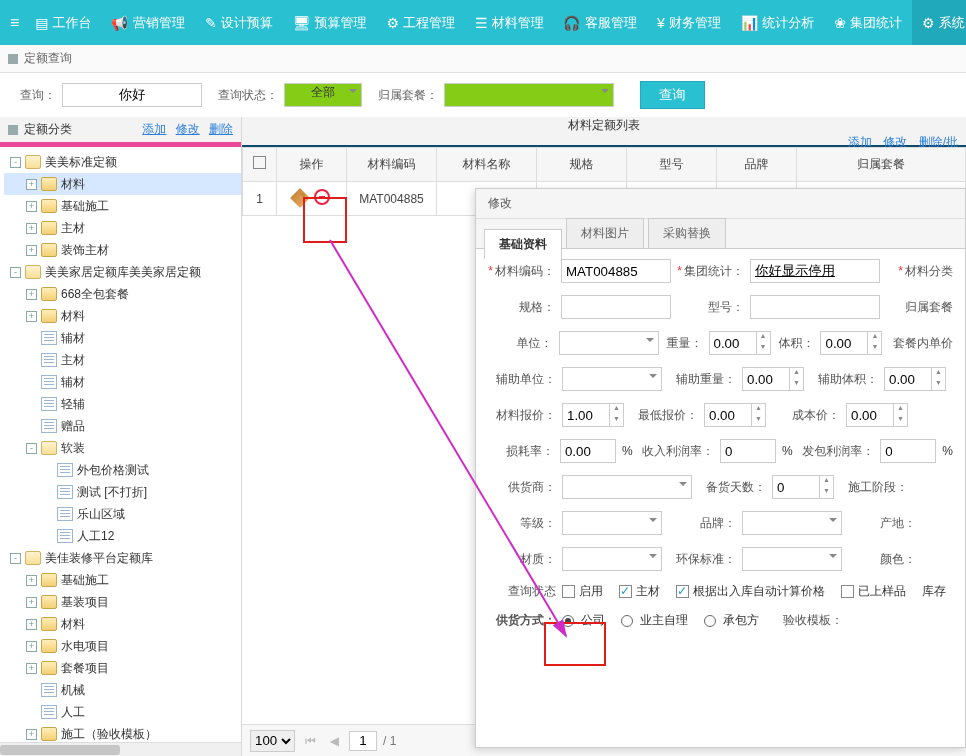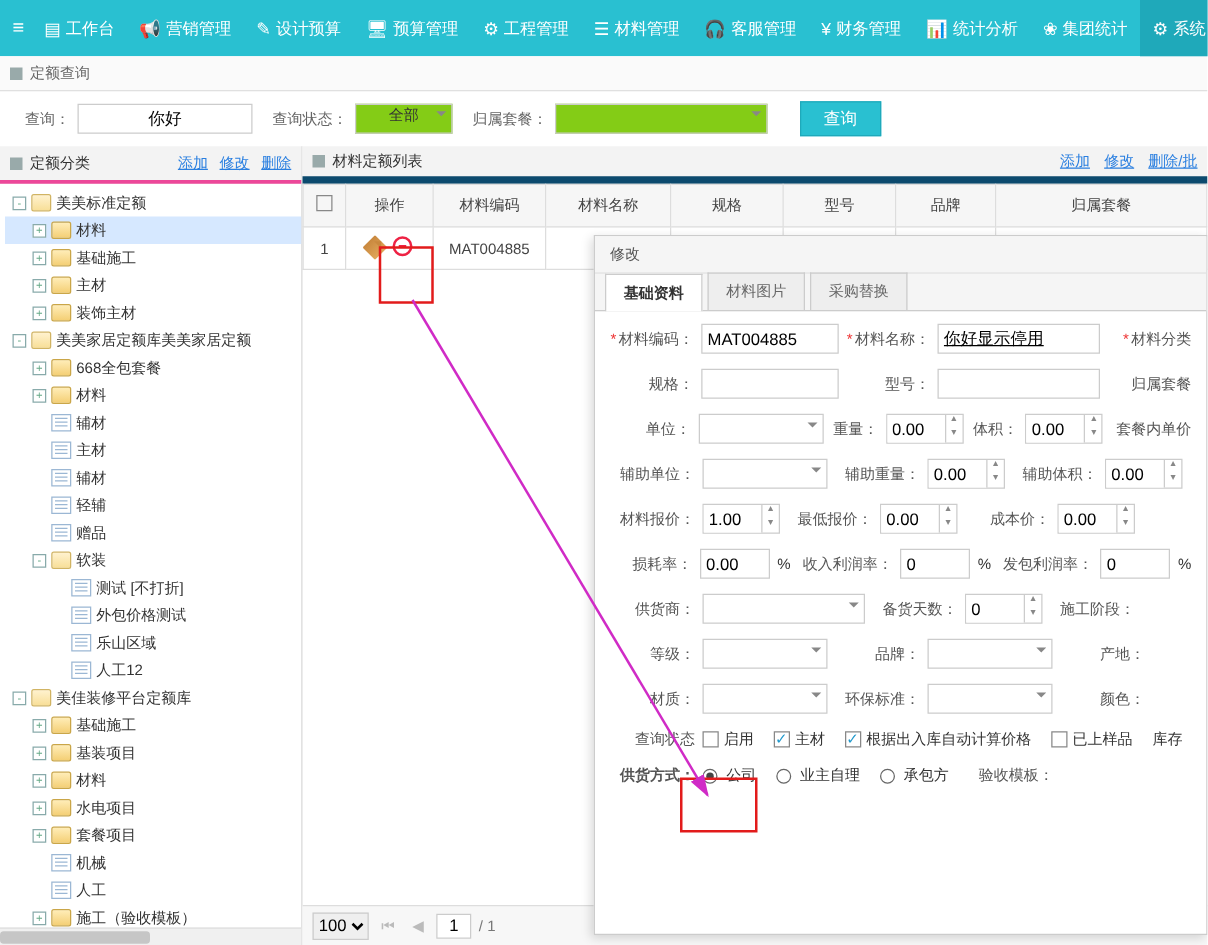--- a/index.html
+++ b/index.html
@@ -21,60 +21,60 @@
 .filter label { color: #666; margin-left: 10px; }
 .filter input.txt, .filter .sel { border: 1px solid #ccc; height: 24px; padding: 0 20px; text-align: center; }
 .filter .sel { min-width: 70px; position: relative; background: #84cc16; }
 .filter .sel .caret { position: absolute; right: 4px; top: 5px; border: 4px solid transparent; border-top-color: #888; }
 .filter .wide { width: 170px; }
 .filter .btn-search { background: #29c0d1; color: #fff; border: 1px solid #1fa9ba; height: 28px; padding: 0 18px; margin-left: 20px; cursor: pointer; }
 
 
 .main { display: flex; height: calc(756px - 45px - 28px - 44px); }
 .left { width: 242px; border-right: 1px solid #d9d9d9; display: flex; flex-direction: column; }
-.panel-head { height: 30px; background: #f3f3f3; border-bottom: 3px solid #ec4899; display: flex; align-items: center; padding: 0 8px; }
+.panel-head { height: 30px; background: #f3f3f3; border-bottom: 5px solid #ec4899; display: flex; align-items: center; padding: 0 8px; }
 .panel-head .sq { width: 10px; height: 10px; background: #9aa; margin-right: 6px; }
 .panel-head .links { margin-left: auto; }
 .panel-head .links a { color: #2a7fe0; margin-left: 6px; cursor: pointer; text-decoration: underline; }
 
 .tree { flex: 1; overflow: auto; padding: 4px 0 4px 4px; }
 .tree-node { display: flex; align-items: center; height: 22px; white-space: nowrap; padding-right: 4px; }
 .tree-node .exp { width: 11px; height: 11px; border: 1px solid #8aa; color: #6a8; font-size: 9px; line-height: 9px; text-align: center; margin-right: 4px; cursor: pointer; background: #fff; }
 .tree-node .noexp { width: 11px; margin-right: 4px; }
 .tree-node .fico { width: 16px; height: 14px; margin-right: 4px; display: inline-block; }
 .fico.folder-o { background: linear-gradient(#fff2cf,#f8df98); border: 1px solid #d1b463; border-radius: 2px; }
 .fico.folder-c { background: linear-gradient(#ffedb8,#f4cf75); border: 1px solid #caa648; border-radius: 2px; }
 .fico.leaf { background: #fff; border: 1px solid #9bb7d4; position: relative; }
 .fico.leaf::before { content:""; position:absolute; left:2px; top:2px; right:2px; height:1px; background:#9bb7d4; box-shadow: 0 3px #9bb7d4, 0 6px #9bb7d4; }
 .tree-node.sel { background: #d6e8ff; }
 .ind1 { padding-left: 6px; } .ind2 { padding-left: 22px; } .ind3 { padding-left: 38px; }
 
 .right { flex: 1; display: flex; flex-direction: column; position: relative; }
-.list-head { height: 30px; background: #f3f3f3; border-bottom: 6px solid #0c4a6e; display:flex; align-items:center; padding:0 8px; }
+.list-head { height: 30px; background: #f3f3f3; border-bottom: 2px solid #0c4a6e; display:flex; align-items:center; padding:0 8px;flex-direction:column; }
 .list-head .sq { width:10px;height:10px;background:#9aa;margin-right:6px; }
 .list-head .links { margin-left:auto; }
 .list-head .links a { color:#2a7fe0; margin-left:8px; cursor:pointer; text-decoration: underline; }
 
 .grid { border-collapse: collapse; width: 100%; }
 .grid th, .grid td { border: 1px solid #ddd; text-align: center; height: 34px; font-weight: normal; color:#444; font-size:12px; }
 .grid th { background: #f6f6f6; font-family: Liberation Serif, serif; }
 .grid .chk { width:13px; height:13px; border:1px solid #888; display:inline-block; }
 .pencil { width:14px;height:14px; display:inline-block; transform: rotate(-45deg); background: linear-gradient(#c9883e,#e0a75a); border-radius:1px; position:relative; }
 .pencil::after { content:""; position:absolute; right:-4px; top:3px; border:4px solid transparent; border-left-color:#c9883e; }
 .red-circ { width:16px;height:16px;border:2px solid #e24; border-radius:50%; display:inline-block; position:relative; }
 .red-circ::after { content:""; position:absolute; left:3px; right:3px; top:5px; height:2px; background:#e24; }
 .red-box { position:absolute; border:2px solid #e21b1b; pointer-events:none; }
 .arrow-svg { position:absolute; pointer-events:none; left:0; top:0; }
 
 
 .modal { position:absolute; left:475px; top:188px; right:0; background:#fff; border:1px solid #ccc; box-shadow: -2px 2px 8px rgba(0,0,0,.15); height: 560px; }
 .modal-title { height: 30px; background:#f5f5f5; border-bottom:1px solid #ddd; padding:0 12px; display:flex; align-items:center; color:#555; }
 .tabs { display:flex; border-bottom:1px solid #ccc; background:#f5f5f5; padding-left:8px; height:30px; align-items:flex-end; }
 .tab { padding: 6px 14px; border:1px solid #ccc; border-bottom:none; margin-right:4px; background:#eee; color:#666; cursor:pointer; }
-.tab.active { background:#fff; font-weight:bold; color:#333; position:relative; top:1px; }
+.tab.active { background:#fff; font-weight:bold; color:#333; position:relative; top:11px; }
 .form { padding: 10px 12px; }
 .row { display:flex; align-items:center; margin-bottom: 12px; gap: 6px; }
 .row .lbl { width: 68px; text-align:right; color:#555; }
 .row .lbl .req { color:#e33; margin-right:2px; }
 .row input.f, .row .fsel { border:1px solid #ccc; height:24px; padding:0 4px; }
 .row .fsel { position:relative; min-width:100px; background:#fff; }
 .row .fsel .caret { position:absolute; right:4px; top:6px; border:4px solid transparent; border-top-color:#888; }
 .spin { display:flex; border:1px solid #ccc; height:24px; }
 .spin input { border:none; width:46px; padding:0 4px; }
 .spin .ar { width:14px; display:flex; flex-direction:column; border-left:1px solid #ccc; }
@@ -239,26 +239,26 @@
           <span>赠品</span>
         </div>
         <div class="tree-node ind2">
           <span class="exp">-</span>
           <span class="fico folder-o"></span>
           <span>软装</span>
         </div>
         <div class="tree-node ind3">
           <span class="noexp"></span>
           <span class="fico leaf"></span>
+          <span>外包价格测试</span>
+        </div>
+        <div class="tree-node ind3">
+          <span class="noexp"></span>
+          <span class="fico leaf"></span>
           <span>测试 [不打折]</span>
-        </div>
-        <div class="tree-node ind3">
-          <span class="noexp"></span>
-          <span class="fico leaf"></span>
-          <span>外包价格测试</span>
         </div>
         <div class="tree-node ind3">
           <span class="noexp"></span>
           <span class="fico leaf"></span>
           <span>乐山区域</span>
         </div>
         <div class="tree-node ind3">
           <span class="noexp"></span>
           <span class="fico leaf"></span>
           <span>人工12</span>
@@ -369,21 +369,21 @@
   <div class="tabs">
     <div class="tab active">基础资料</div>
     <div class="tab">材料图片</div>
     <div class="tab">采购替换</div>
   </div>
   <div class="form">
 
     <div class="row">
       <span class="lbl"><span class="req">*</span><span>材料编码：</span></span>
       <input class="f" style="width: 110px;" value="MAT004885">
-      <span class="lbl"><span class="req">*</span><span>材料名称：</span></span>
+      <span class="lbl"><span class="req">*</span><span>集团统计：</span></span>
       <input class="f" style="width: 130px; text-decoration: underline;" value="你好显示停用">
       <span class="lbl"><span class="req">*</span><span>材料分类</span></span>
     </div>
 
     <div class="row">
       <span class="lbl">规格：</span>
       <input class="f" style="width: 110px;">
       <span class="lbl">型号：</span>
       <input class="f" style="width: 130px;">
       <span class="lbl">归属套餐</span>

